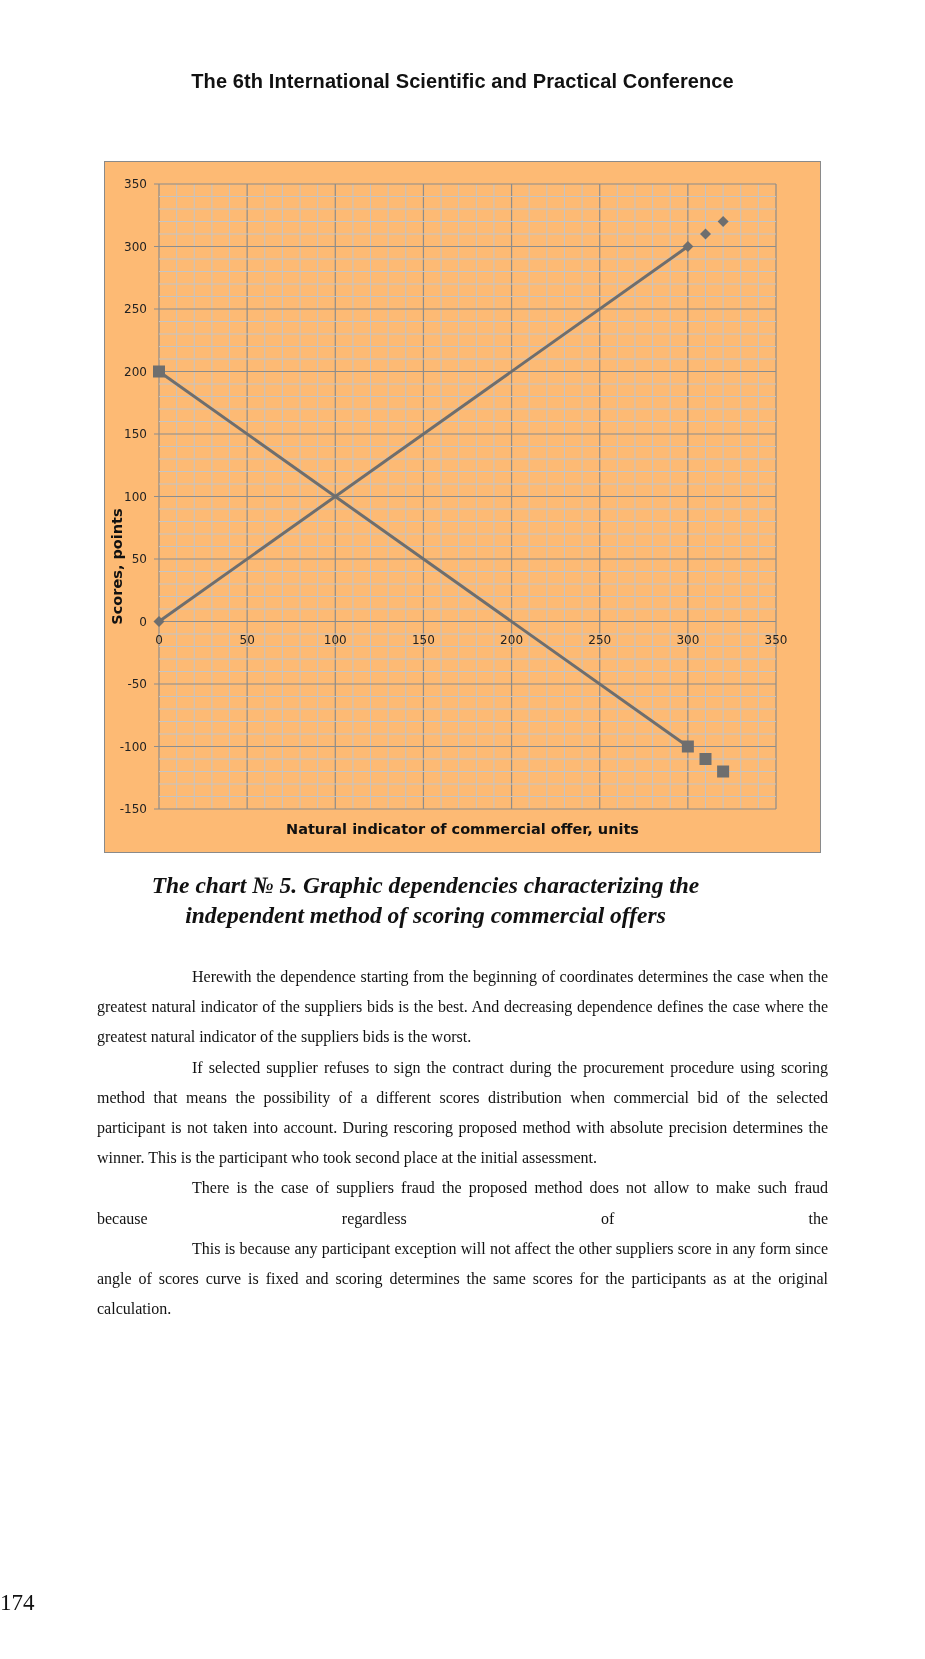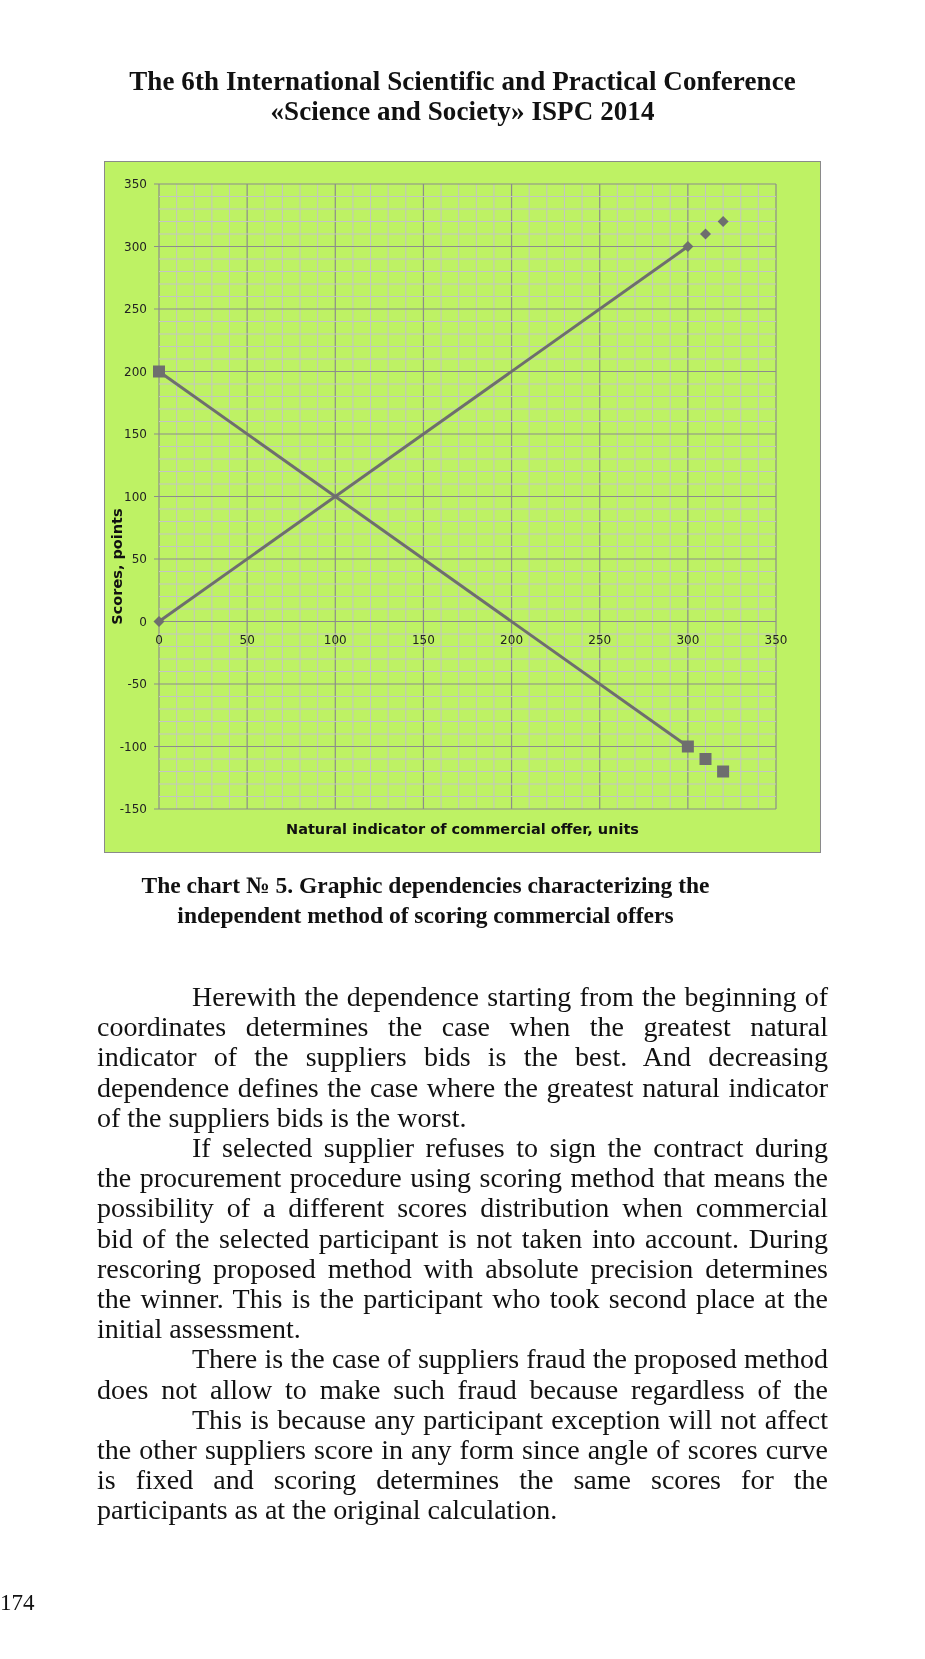--- a/index.html
+++ b/index.html
@@ -1,37 +1,36 @@
 <!DOCTYPE html>
 <html><head>
 <meta charset="utf-8">
 <style>
   html, body { margin:0; padding:0; background:#ffffff; }
   body { width:925px; height:1659px; position:relative; overflow:hidden;
          font-family:"Liberation Serif", serif; color:#111; }
   .header { position:absolute; left:0; top:66px; width:925px; text-align:center;
-            font-family:Liberation Serif, serif; font-weight:bold; font-size:27px;
+            font-family:Liberation Sans, sans-serif; font-weight:bold; font-size:20px;
             line-height:30px; letter-spacing:0.1px; }
   .chart-frame { position:absolute; left:104px; top:161px; width:717px; height:692px;
-                 border:1.5px solid #8a8a8a; box-sizing:border-box; background:#bef264; }
+                 border:1.5px solid #8a8a8a; box-sizing:border-box; background:#fdba74; }
   .chart-svg { position:absolute; left:0; top:0; }
   .caption { position:absolute; left:0; top:870px; width:851px; text-align:center;
-             font-weight:bold; font-size:23.5px; line-height:30px; }
+             font-weight:bold; font-size:23.5px; line-height:30px;font-style:italic; }
   .body-text { position:absolute; left:97px; top:962px; width:731px;
-               font-size:28px; line-height:30.2px; text-align:justify;margin-top:20px; }
+               font-size:16px; line-height:30.2px; text-align:justify; }
   .body-text p { margin:0; text-indent:95px; }
   .page-number { position:absolute; left:0; top:1590px; width:925px; text-align:left;
                  font-size:23px; }
 </style>
 </head>
 <body>
 
 <div class="header">
   <div>The 6th International Scientific and Practical Conference</div>
-  <div>«Science and Society» ISPC 2014</div>
 </div>
 
 <div class="chart-frame">
   <svg class="chart-svg" id="chart" width="717" height="692" xmlns="http://www.w3.org/2000/svg">
       <line x1="54" y1="22" x2="54" y2="647" stroke="#8c8c8c" stroke-width="1.2"></line>
       <line x1="71.62857142857143" y1="22" x2="71.62857142857143" y2="647" stroke="#c4c4c4" stroke-width="1"></line>
       <line x1="89.25714285714285" y1="22" x2="89.25714285714285" y2="647" stroke="#c4c4c4" stroke-width="1"></line>
       <line x1="106.88571428571429" y1="22" x2="106.88571428571429" y2="647" stroke="#c4c4c4" stroke-width="1"></line>
       <line x1="124.5142857142857" y1="22" x2="124.5142857142857" y2="647" stroke="#c4c4c4" stroke-width="1"></line>
       <line x1="142.14285714285714" y1="22" x2="142.14285714285714" y2="647" stroke="#8c8c8c" stroke-width="1.2"></line>

